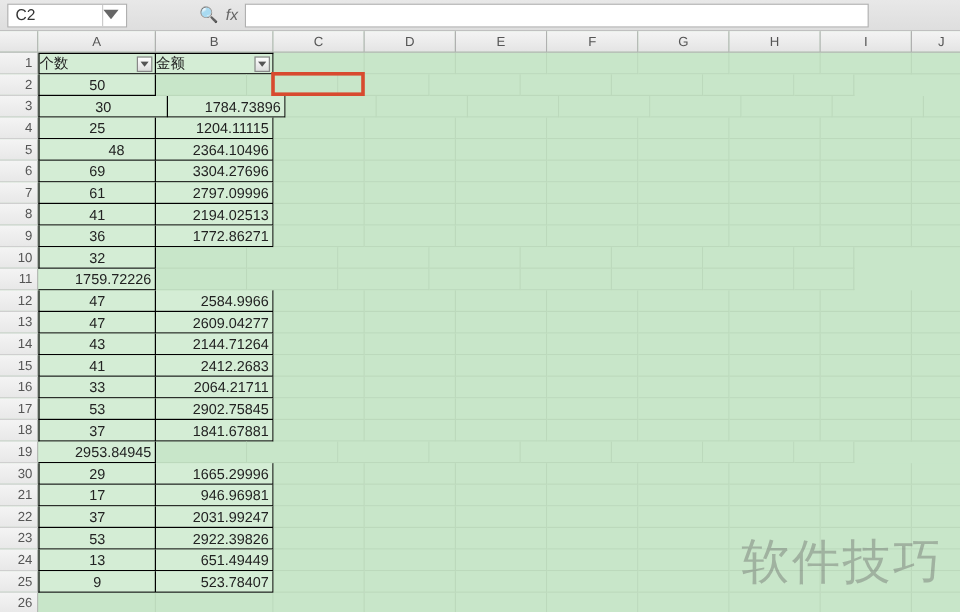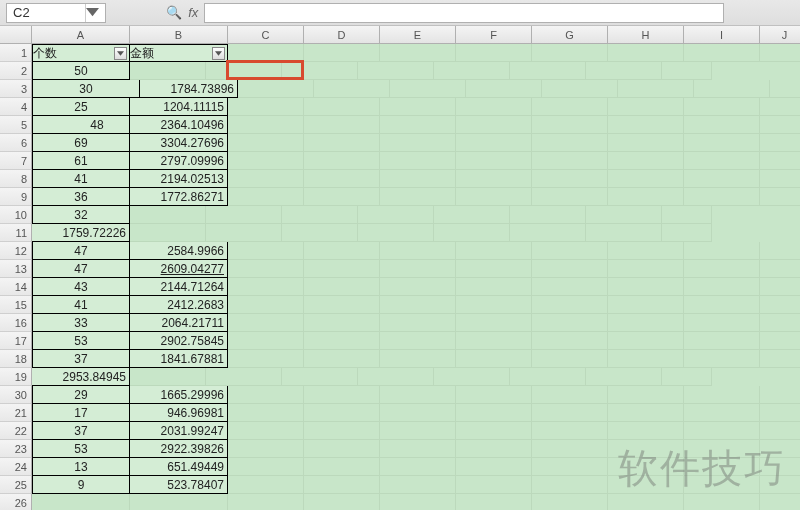--- a/index.html
+++ b/index.html
@@ -343,21 +343,21 @@
         <div class="cell" style="width: 76px;"></div>
         <div class="cell" style="width: 76px;"></div>
         <div class="cell" style="width: 76px;"></div>
         <div class="cell" style="width: 76px;"></div>
         <div class="cell" style="width: 76px;"></div>
         <div class="cell" style="width: 76px;"></div>
         <div class="cell" style="width: 50px;"></div>
       </div>
       <div class="row">
         <div class="cell tbl tbl-left num" style="width: 98px;">47</div>
-        <div class="cell tbl num-r" style="width: 98px; text-decoration: underline;">2609.04277</div>
+        <div class="cell tbl num-r" style="width: 98px;">2609.04277</div>
         <div class="cell" style="width: 76px;"></div>
         <div class="cell" style="width: 76px;"></div>
         <div class="cell" style="width: 76px;"></div>
         <div class="cell" style="width: 76px;"></div>
         <div class="cell" style="width: 76px;"></div>
         <div class="cell" style="width: 76px;"></div>
         <div class="cell" style="width: 76px;"></div>
         <div class="cell" style="width: 50px;"></div>
       </div>
       <div class="row">

